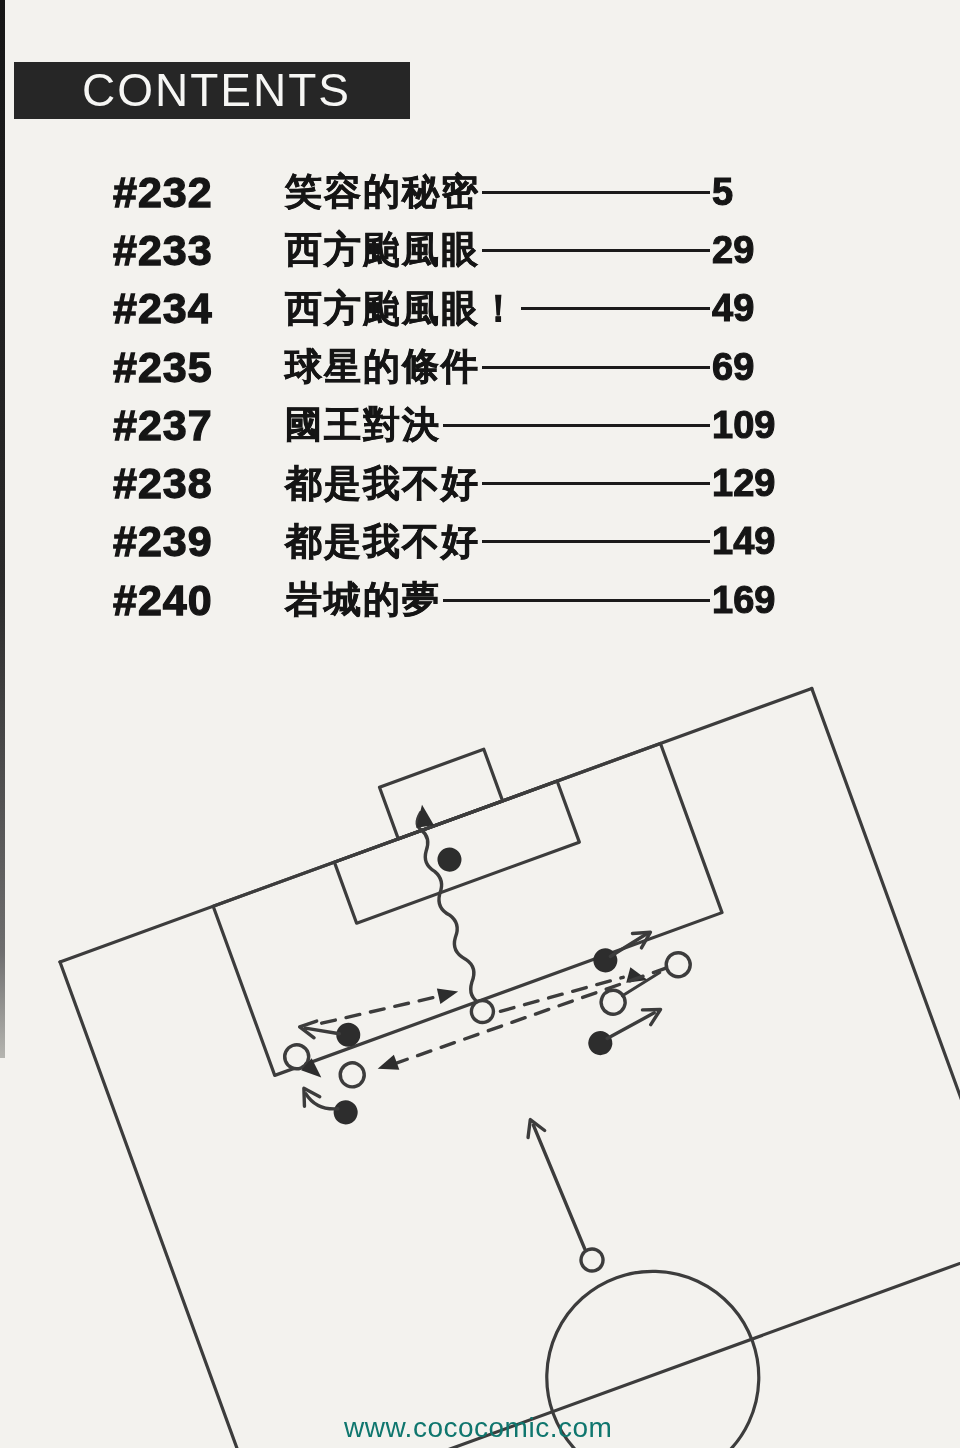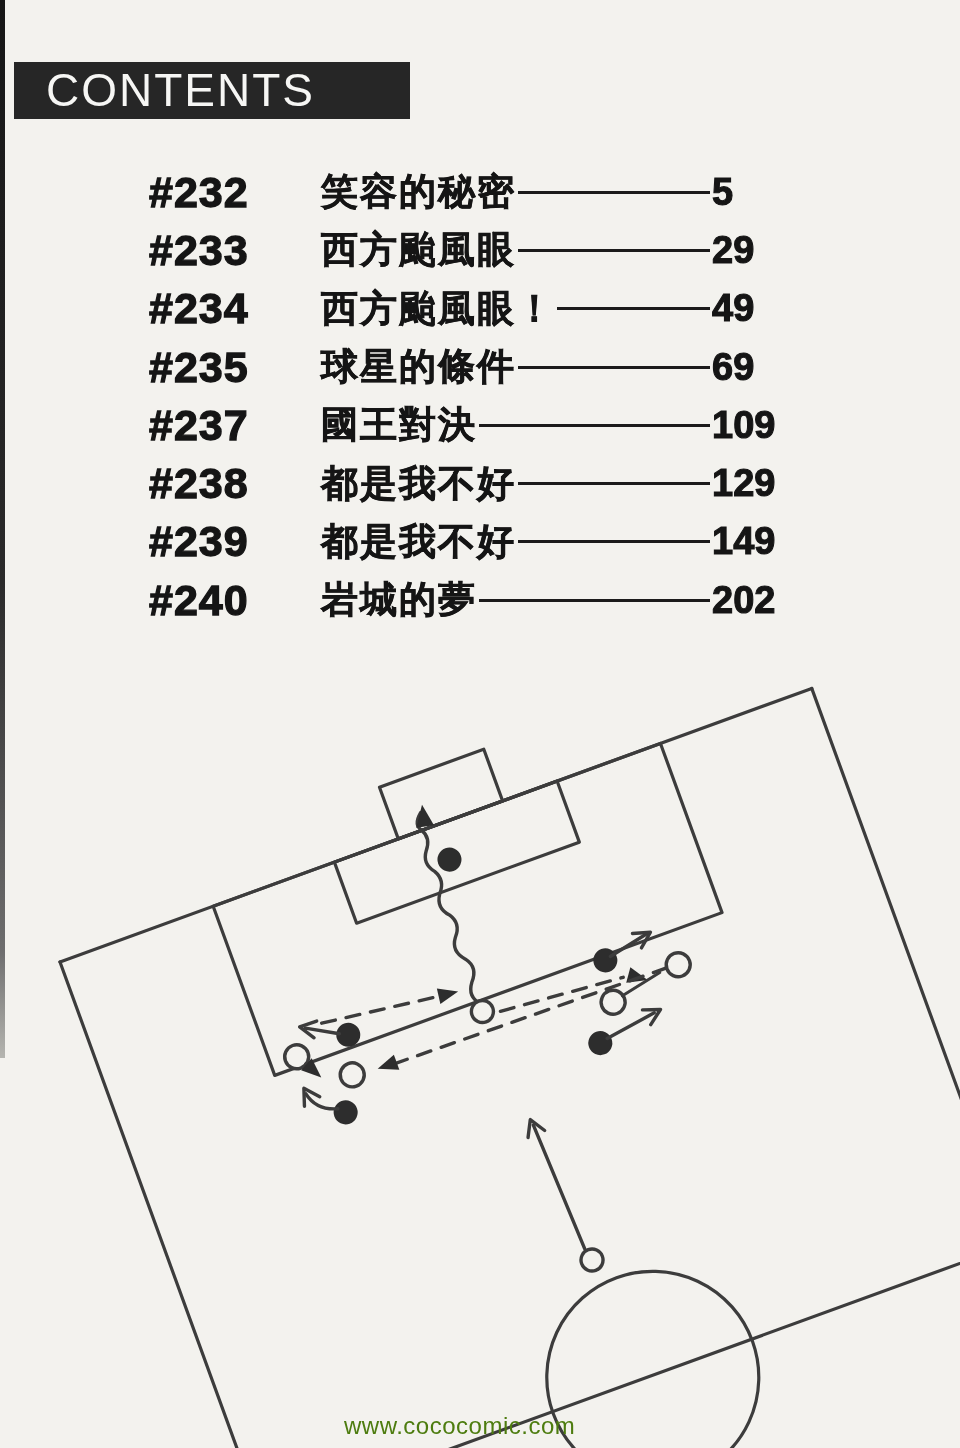--- a/index.html
+++ b/index.html
@@ -12,28 +12,28 @@
   .scan-edge{
     position:absolute;left:0;top:0;width:5px;height:1058px;
     background:linear-gradient(180deg,#161616 0%,#2a2a2a 55%,#6e6e6e 90%,#b5b5b0 100%);
   }
   .banner{
     position:absolute;left:14px;top:62px;width:396px;height:57px;
     background:#262626;display:flex;align-items:center;
   }
   .banner span{
     color:#f6f6f4;font-size:46px;font-weight:400;letter-spacing:2px;
-    padding-left:32px;line-height:57px;white-space:nowrap;
+    padding-left:68px;line-height:57px;white-space:nowrap;
   }
   .toc{
     position:absolute;left:113px;top:163px;width:662px;
     display:flex;flex-direction:column;
   }
   .toc-row{
-    height:58.3px;display:flex;align-items:center;margin-left:36px;
+    height:58.3px;display:flex;align-items:center;
   }
   .toc-num{
     width:172px;flex:0 0 172px;
     font-size:43px;font-weight:700;letter-spacing:1px;
     -webkit-text-stroke:1.3px #151515;
     white-space:nowrap;
   }
   .toc-title{
     font-size:37px;font-weight:700;letter-spacing:2px;white-space:nowrap;text-align:right;
     -webkit-text-stroke:0.6px #151515;
@@ -41,21 +41,21 @@
   .toc-leader{
     flex:1 1 auto;height:3px;background:#1b1b1b;margin:0 2px;
   }
   .toc-page{
     width:63px;flex:0 0 63px;font-size:38px;font-weight:700;
     -webkit-text-stroke:1.1px #151515;text-align:left;white-space:nowrap;
   }
   .diagram{position:absolute;left:0;top:0;}
   .watermark{
     position:absolute;left:344px;top:1412px;
-    font-size:24px;color:#4d7c0f;letter-spacing:0.5px;white-space:nowrap;
+    font-size:28px;color:#0f766e;letter-spacing:0.5px;white-space:nowrap;
   }
 </style>
 </head>
 <body>
 
 <div class="page">
 
   <div class="scan-edge"></div>
 
   <div class="banner">
@@ -110,21 +110,21 @@
     <span class="toc-num">#239</span>
     <span class="toc-title">都是我不好</span>
     <span class="toc-leader"></span>
     <span class="toc-page">149</span>
   </div>
 
   <div class="toc-row">
     <span class="toc-num">#240</span>
     <span class="toc-title">岩城的夢</span>
     <span class="toc-leader"></span>
-    <span class="toc-page">202</span>
+    <span class="toc-page">169</span>
   </div>
 </div>
 
   <svg class="diagram" width="960" height="1448" viewBox="0 0 960 1448">
     <g transform="translate(60,962) rotate(-20)" stroke="#3c3c3c" fill="none" stroke-width="3.2" stroke-linecap="round" stroke-linejoin="round">
 
       <line x1="0" y1="0" x2="800" y2="0"></line>
       <line x1="0" y1="0" x2="0" y2="545"></line>
       <line x1="800" y1="0" x2="800" y2="655"></line>
       <line x1="138" y1="591" x2="818" y2="591"></line>

